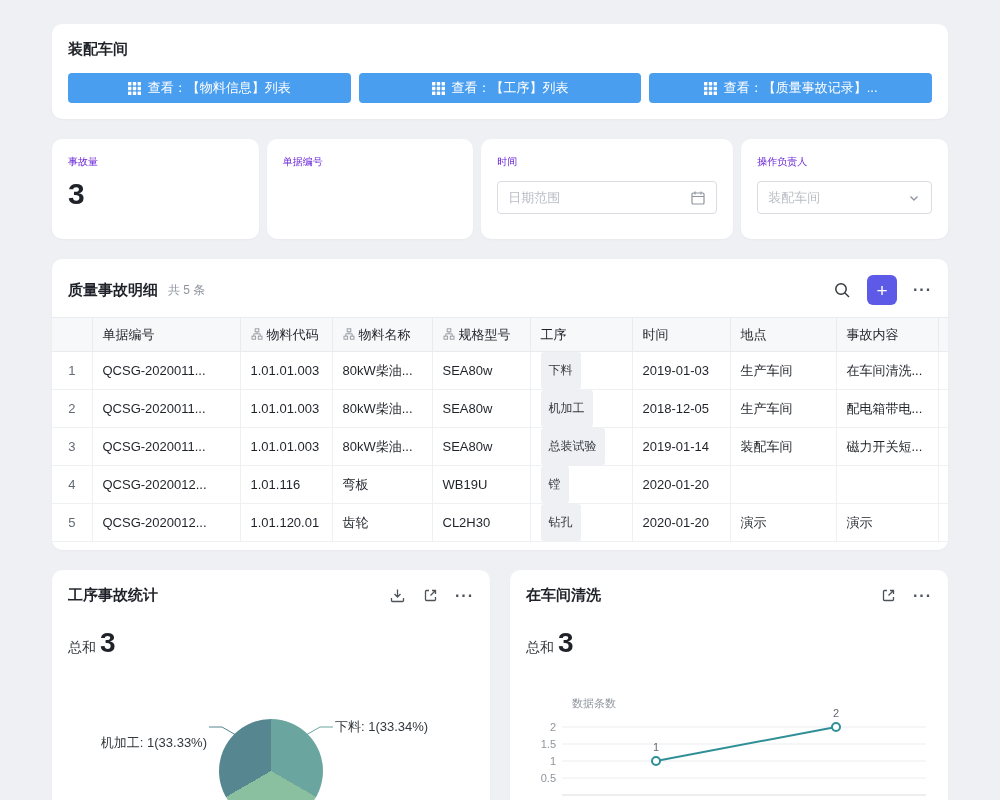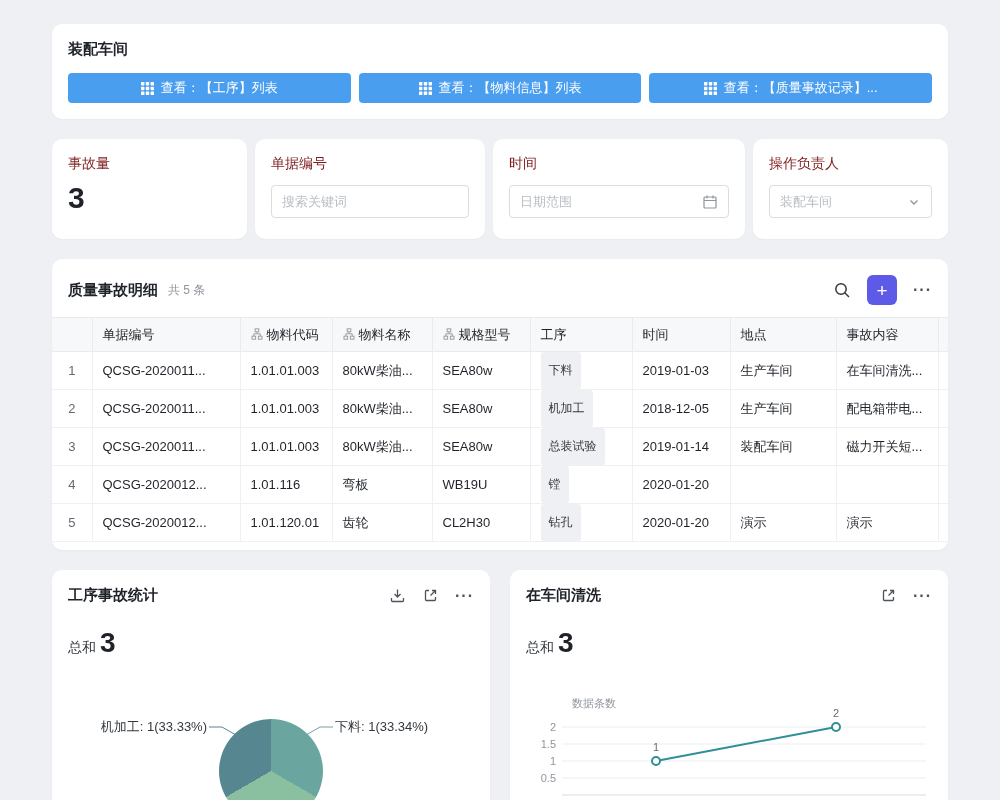--- a/index.html
+++ b/index.html
@@ -12,21 +12,21 @@
   .shortcuts{padding:16px;margin-bottom:20px}
   .card-title{font-size:15px;font-weight:bold;color:#1f2329}
   .sc-row{display:flex;gap:8px;margin-top:14px}
   .sc-btn{flex:1;display:flex;align-items:center;justify-content:center;gap:7px;height:30px;
     background:var(--accent-blue,#4a9ef0);color:#fff;border:none;border-radius:4px;font-size:13px;
     padding:0 10px;cursor:pointer;white-space:nowrap;overflow:hidden;font-family:inherit}
 
   
   .filter-row{display:grid;grid-template-columns:repeat(4,1fr);gap:8px;margin-bottom:20px}
   .filter-card{padding:16px;height:100px}
-  .filter-label{font-size:14px;color:#7f1d1d}
+  .filter-label{font-size:10px;color:#6d28d9}
   .stat-value{font-size:30px;font-weight:bold;margin-top:8px;color:#1f2329}
   .input{margin-top:12px;height:33px;border:1px solid #d9dce1;border-radius:4px;display:flex;
     align-items:center;padding:0 10px;background:#fff;gap:6px;cursor:pointer}
   .input input{border:none;outline:none;flex:1;min-width:0;font-size:13px;background:transparent;font-family:inherit;color:#1f2329}
   .input ::placeholder{color:#b9bec6}
   .fake-placeholder{flex:1;font-size:13px;color:#b9bec6;white-space:nowrap;overflow:hidden}
 
   
   .table-card{padding:16px 0 8px;margin-bottom:20px;overflow:hidden}
   .table-head{display:flex;align-items:center;justify-content:space-between;padding:0 16px;margin-bottom:12px}
@@ -61,21 +61,21 @@
   .chart-card{padding:16px;height:280px;overflow:hidden}
   .chart-head{display:flex;justify-content:space-between;align-items:center}
   .chart-actions{display:flex;align-items:center;gap:16px}
   .sum-row{margin-top:22px;display:flex;align-items:baseline;gap:4px}
   .sum-label{font-size:14px;color:#33383d}
   .sum-value{font-size:28px;font-weight:bold;color:#1f2329}
   .pie-wrap{position:relative;height:180px;margin-top:16px}
   .leaders{position:absolute;left:0;top:0}
   .pie{position:absolute;left:50%;top:44px;width:104px;height:104px;margin-left:-52px;border-radius:50%}
   .pie-label{position:absolute;font-size:13px;color:#33383d;white-space:nowrap;line-height:16px}
-  .lbl-left{top:44px;right:267px}
+  .lbl-left{top:60px;right:267px}
   .lbl-right{top:44px;left:267px}
   .lbl-bottom{top:142px;left:216px}
   .line-chart{display:block;margin-top:32px}
   .line-chart .tick{font-size:11px;fill:#8f959e}
   .line-chart .ax-name{font-size:11px;fill:#8f959e}
   .line-chart .pt-label{font-size:11px;fill:#646a73}
   .line-chart .grid{stroke:#ebedf0}
   .line-chart .axis{stroke:#d9dce0}
 </style>
 </head>
@@ -91,35 +91,35 @@
             <rect x="0" y="0" width="3.4" height="3.4" rx="0.6"></rect>
             <rect x="4.8" y="0" width="3.4" height="3.4" rx="0.6"></rect>
             <rect x="9.6" y="0" width="3.4" height="3.4" rx="0.6"></rect>
             <rect x="0" y="4.8" width="3.4" height="3.4" rx="0.6"></rect>
             <rect x="4.8" y="4.8" width="3.4" height="3.4" rx="0.6"></rect>
             <rect x="9.6" y="4.8" width="3.4" height="3.4" rx="0.6"></rect>
             <rect x="0" y="9.6" width="3.4" height="3.4" rx="0.6"></rect>
             <rect x="4.8" y="9.6" width="3.4" height="3.4" rx="0.6"></rect>
             <rect x="9.6" y="9.6" width="3.4" height="3.4" rx="0.6"></rect>
           </svg>
-          <span>查看：【工序】列表</span>
+          <span>查看：【物料信息】列表</span>
         </button>
         <button class="sc-btn">
           <svg width="13" height="13" viewBox="0 0 13 13" fill="#fff">
             <rect x="0" y="0" width="3.4" height="3.4" rx="0.6"></rect>
             <rect x="4.8" y="0" width="3.4" height="3.4" rx="0.6"></rect>
             <rect x="9.6" y="0" width="3.4" height="3.4" rx="0.6"></rect>
             <rect x="0" y="4.8" width="3.4" height="3.4" rx="0.6"></rect>
             <rect x="4.8" y="4.8" width="3.4" height="3.4" rx="0.6"></rect>
             <rect x="9.6" y="4.8" width="3.4" height="3.4" rx="0.6"></rect>
             <rect x="0" y="9.6" width="3.4" height="3.4" rx="0.6"></rect>
             <rect x="4.8" y="9.6" width="3.4" height="3.4" rx="0.6"></rect>
             <rect x="9.6" y="9.6" width="3.4" height="3.4" rx="0.6"></rect>
           </svg>
-          <span>查看：【物料信息】列表</span>
+          <span>查看：【工序】列表</span>
         </button>
         <button class="sc-btn">
           <svg width="13" height="13" viewBox="0 0 13 13" fill="#fff">
             <rect x="0" y="0" width="3.4" height="3.4" rx="0.6"></rect>
             <rect x="4.8" y="0" width="3.4" height="3.4" rx="0.6"></rect>
             <rect x="9.6" y="0" width="3.4" height="3.4" rx="0.6"></rect>
             <rect x="0" y="4.8" width="3.4" height="3.4" rx="0.6"></rect>
             <rect x="4.8" y="4.8" width="3.4" height="3.4" rx="0.6"></rect>
             <rect x="9.6" y="4.8" width="3.4" height="3.4" rx="0.6"></rect>
             <rect x="0" y="9.6" width="3.4" height="3.4" rx="0.6"></rect>
@@ -131,23 +131,20 @@
       </div>
   </section>
 
   <div class="filter-row">
     <section class="card filter-card">
       <div class="filter-label">事故量</div>
       <div class="stat-value">3</div>
     </section>
     <section class="card filter-card">
       <div class="filter-label">单据编号</div>
-      <div class="input">
-        <input placeholder="搜索关键词" style="">
-      </div>
     </section>
     <section class="card filter-card">
       <div class="filter-label">时间</div>
       <div class="input">
         <input placeholder="日期范围" style="">
         <svg width="16" height="16" viewBox="0 0 16 16" fill="none" stroke="#8f959e" stroke-width="1.2">
             <rect x="2" y="3" width="12" height="11" rx="1"></rect>
             <path d="M5 1.5v3M11 1.5v3M2 6.5h12"></path>
           </svg>
       </div>

